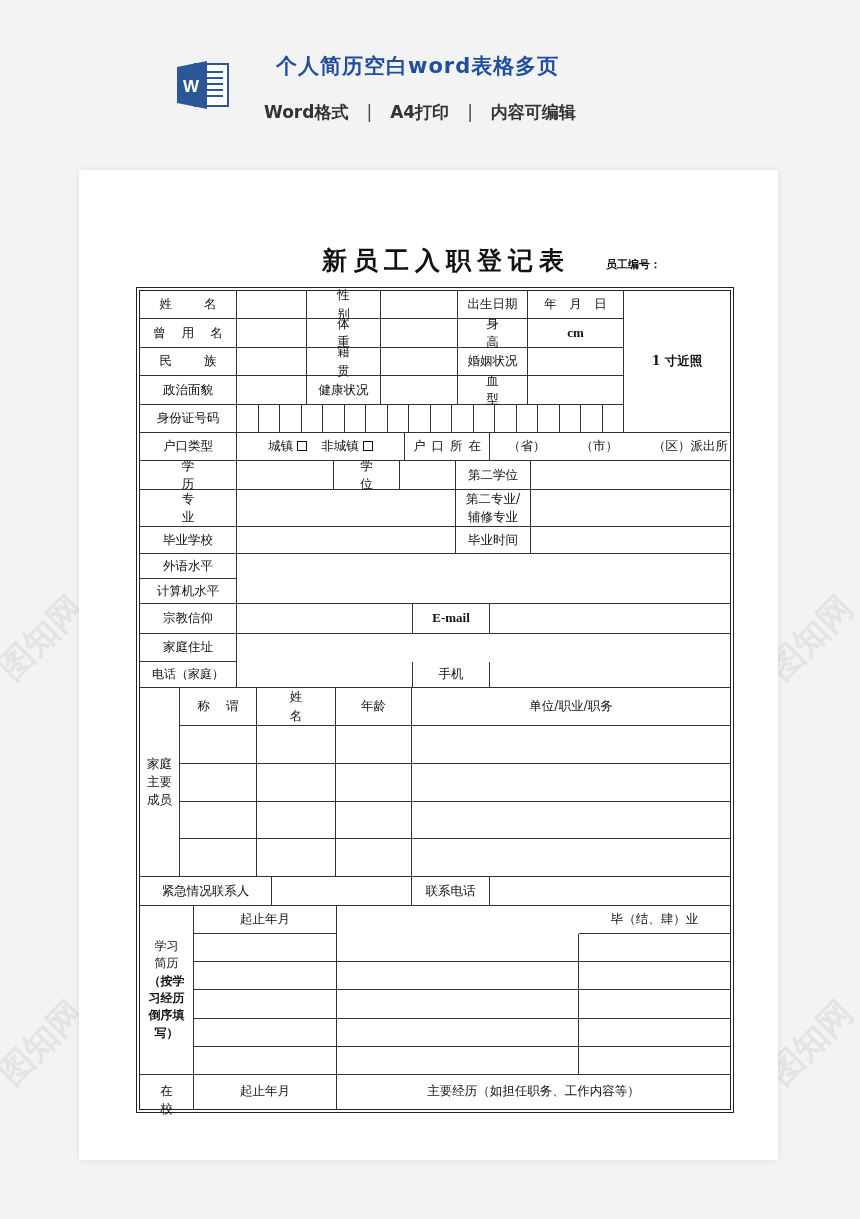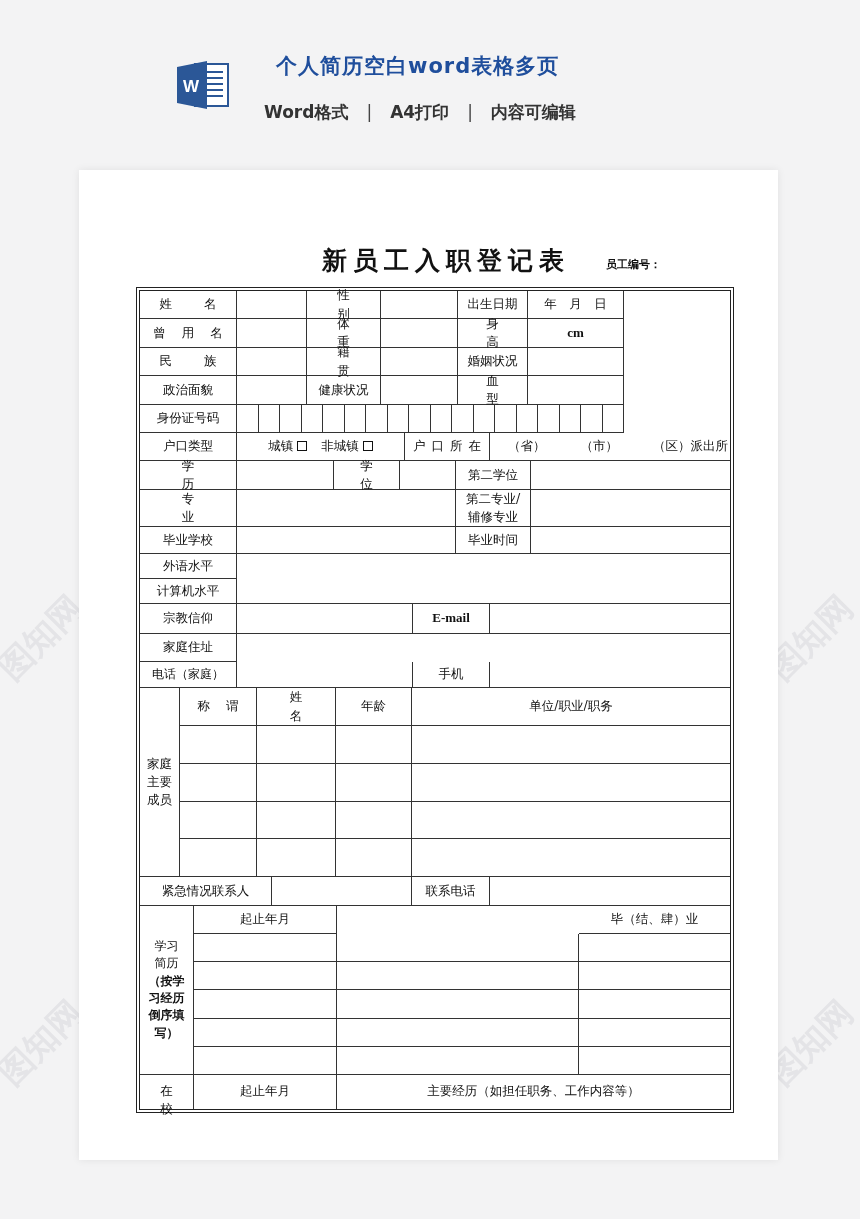--- a/index.html
+++ b/index.html
@@ -85,20 +85,23 @@
       <div class="c" style="left:97px;top:0;width:70px;height:28px;"></div>
       <div class="c" style="left:167px;top:0;width:74px;height:28px;">
           <span class="spread">性 别</span>
         </div>
       <div class="c" style="left:241px;top:0;width:77px;height:28px;"></div>
       <div class="c" style="left:318px;top:0;width:70px;height:28px;">
           <span>出生日期</span>
         </div>
       <div class="c" style="left:388px;top:0;width:96px;height:28px;">
           <span>年　月　日</span>
+        </div>
+      <div class="c nr" style="left:484px;top:0;width:106px;height:142px;">
+          <span style="font-weight:bold">1 寸近照</span>
         </div>
 
       <div class="c" style="left:0;top:28px;width:97px;height:29px;">
           <span class="spread2">曾 用 名</span>
         </div>
       <div class="c" style="left:97px;top:28px;width:70px;height:29px;"></div>
       <div class="c" style="left:167px;top:28px;width:74px;height:29px;">
           <span class="spread">体 重</span>
         </div>
       <div class="c" style="left:241px;top:28px;width:77px;height:29px;"></div>

